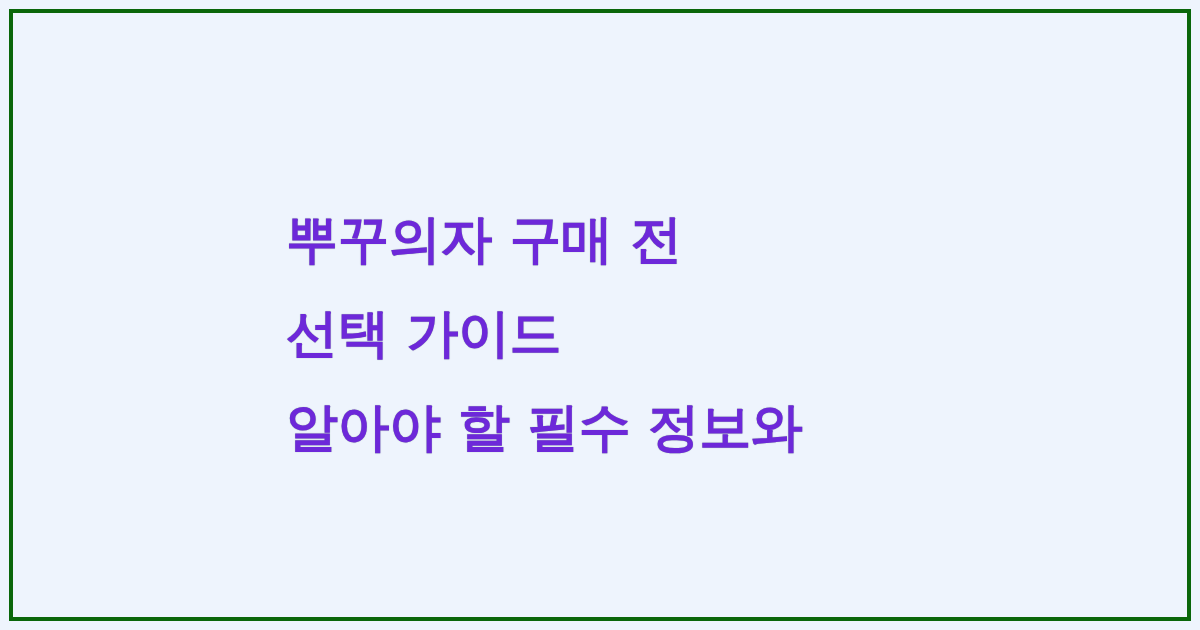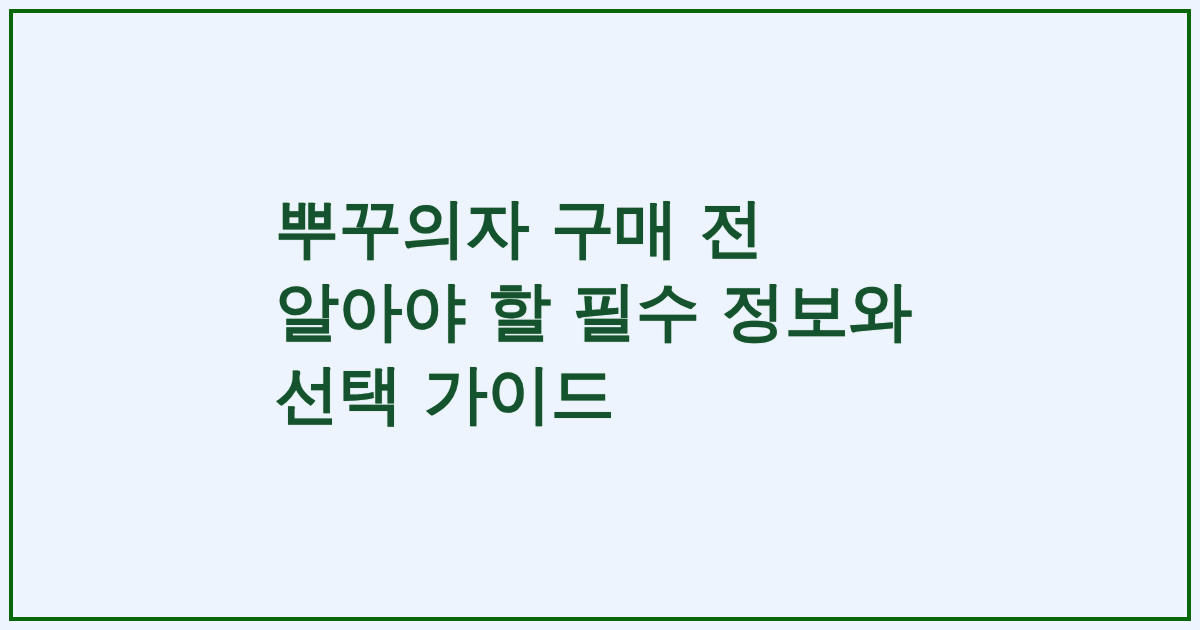--- a/index.html
+++ b/index.html
@@ -41,40 +41,40 @@
   
   .headline-block {
     position: absolute;
     left: 272px;
     top: 186px;
     width: 700px;
   }
 
   .headline-line {
     display: block;
-    margin: 3px;
+    margin: 14px;
     padding: 0;
-    color: #14532d;               
+    color: #6d28d9;               
     font-family: "DejaVu Sans", "Liberation Sans", sans-serif;
     font-weight: 700;
-    font-size: 64px;
+    font-size: 52px;
     line-height: 80px;
     letter-spacing: -0.5px;
     white-space: nowrap;
     text-rendering: geometricPrecision;
     -webkit-font-smoothing: antialiased;
     text-shadow: 0 0 1px rgba(20, 102, 15, 0.45);
   }
 </style>
 </head>
 <body>
 
 <div class="card">
 
   <div class="card-frame"></div>
 
   <div class="headline-block">
     <span class="headline-line">뿌꾸의자 구매 전</span>
+    <span class="headline-line">선택 가이드</span>
     <span class="headline-line">알아야 할 필수 정보와</span>
-    <span class="headline-line">선택 가이드</span>
   </div>
 
 </div>
 
 </body></html>

